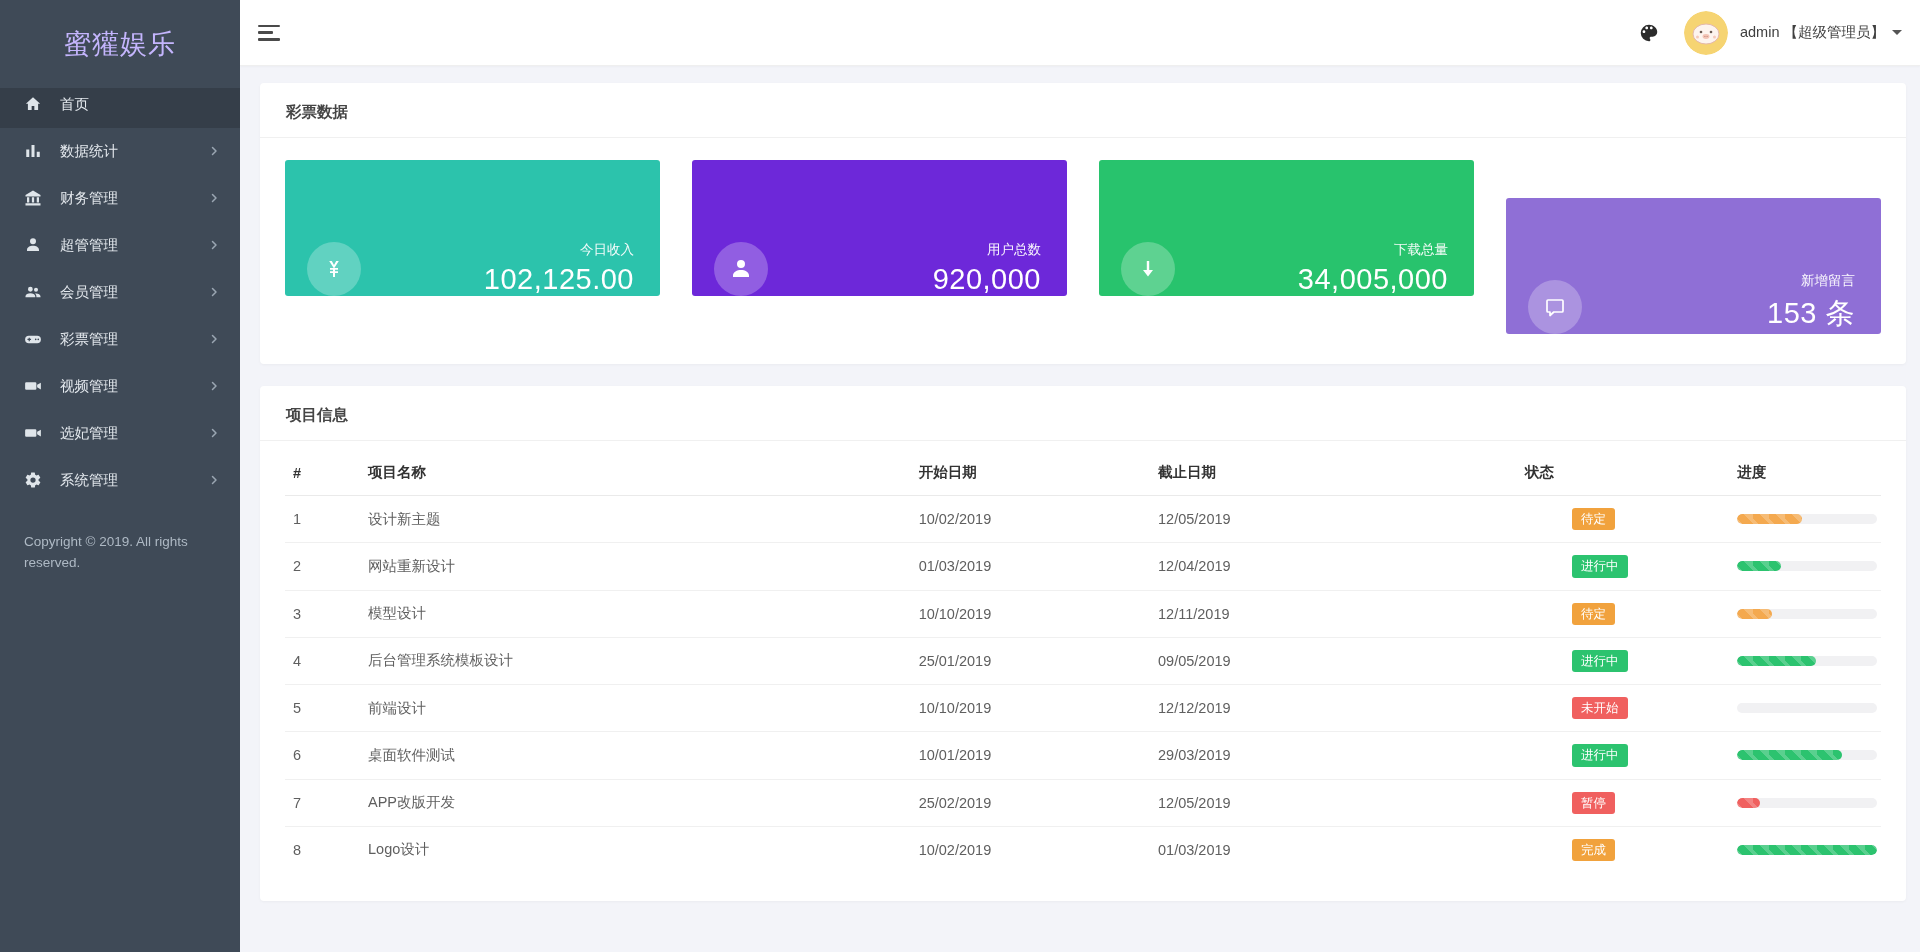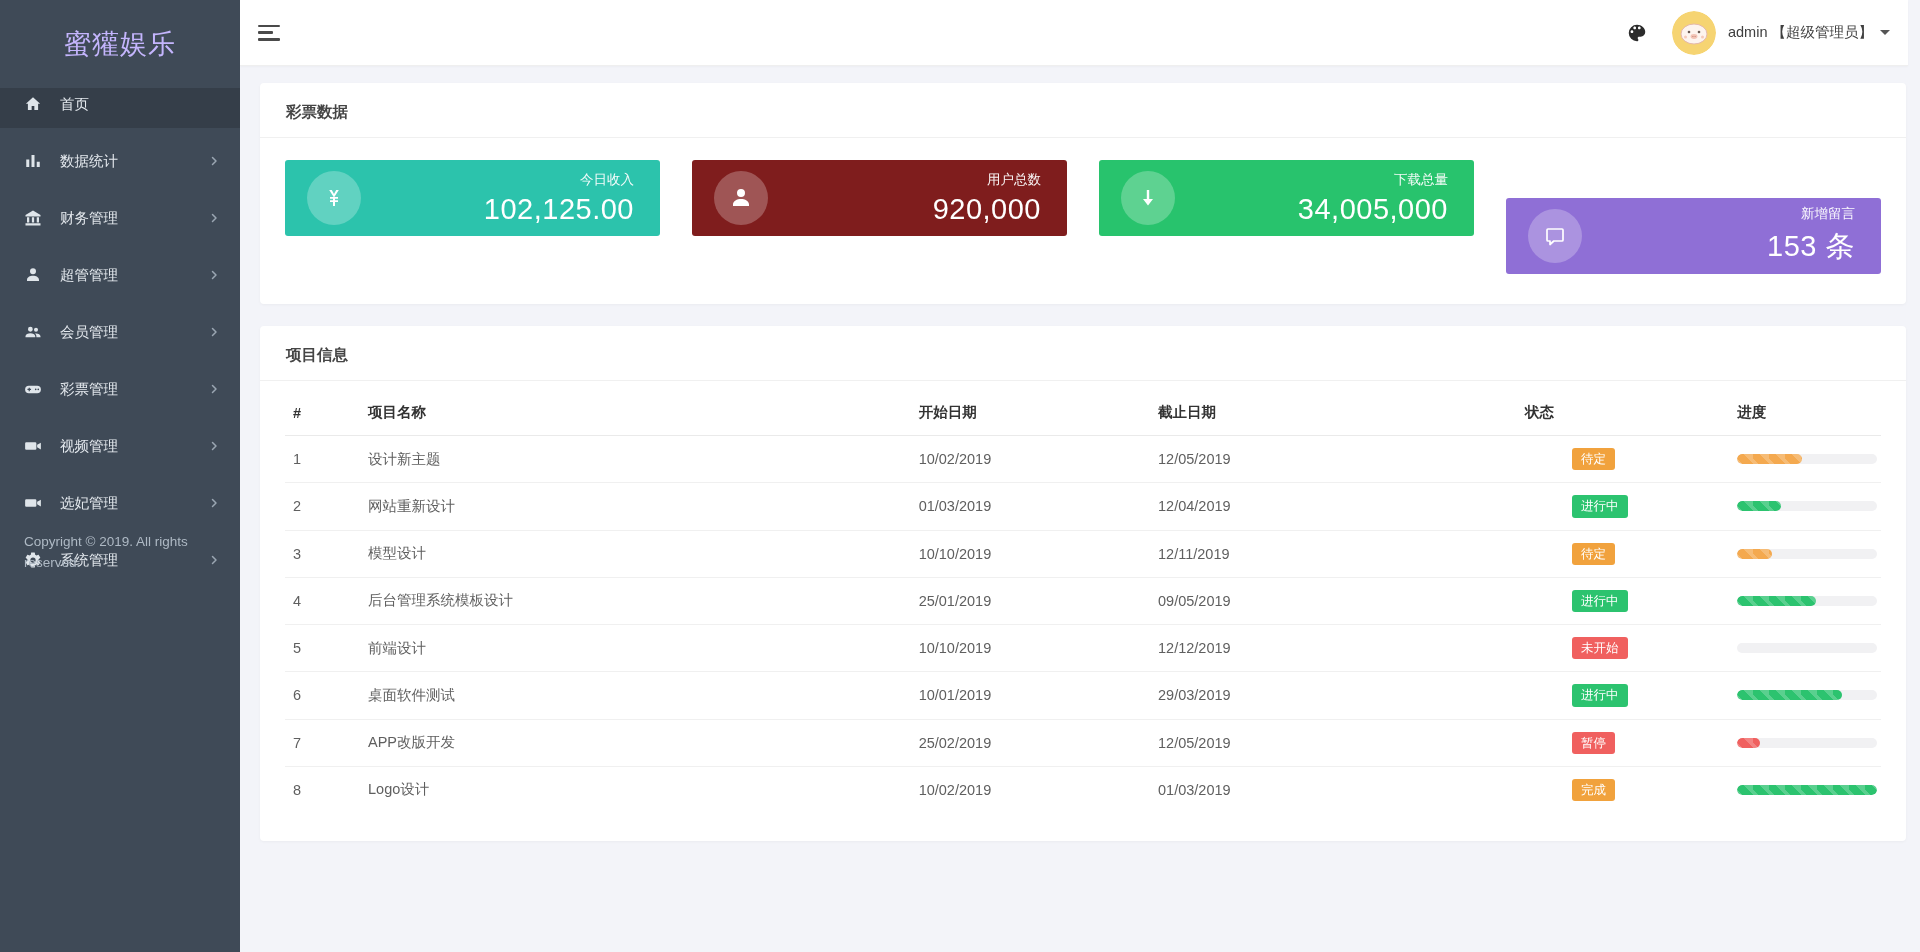--- a/index.html
+++ b/index.html
@@ -5,31 +5,31 @@
   * { margin:0; padding:0; box-sizing:border-box; }
   html,body { width:1920px; height:952px; overflow:hidden;
     font-family:"Liberation Sans","DejaVu Sans",sans-serif; background:#f3f4f9; }
 
   
   .sidebar { position:absolute; left:0; top:0; width:240px; height:952px;
     background:#3f4a57; color:#e9edf2; z-index:5; }
   .brand { height:88px; display:flex; align-items:center; justify-content:center;
     font-size:27px; letter-spacing:1px; color:#c4b5fd; }
   .menu { display:block; }
-  .menu-item { height:40px; margin-bottom:17px; display:flex; align-items:center;
+  .menu-item { height:40px; margin-bottom:7px; display:flex; align-items:center;
     padding:0 20px 8px 24px; cursor:pointer; color:#e4e9ee; font-size:14.5px; }
   .menu-item.active { background:#353e49; }
   .menu-item .mi-icon { width:18px; height:18px; color:#dfe5ea; flex:0 0 18px; }
   .menu-item .mi-label { margin-left:18px; flex:1; }
   .menu-item .mi-arrow { width:12px; height:12px; color:#9aa6b2; }
   .copyright { position:absolute; left:0; top:532px; width:200px; padding-left:24px;
     font-size:13.5px; line-height:1.55; color:#aeb9c4; }
 
   
-  .header { position:absolute; left:240px; top:0; right:12px; height:66px; background:#fff;
+  .header { position:absolute; left:240px; top:0; right:0; height:66px; background:#fff;
     border-bottom:1px solid #efefef; box-shadow:0 1px 2px rgba(0,0,0,.03);
     display:flex; align-items:center; z-index:4; }
   .hamburger { margin-left:18px; width:24px; height:18px; display:flex; flex-direction:column;
     justify-content:space-between; cursor:pointer; padding:1px 0; }
   .hamburger span { display:block; height:2.6px; background:#4a4a4a; border-radius:1px; }
   .hamburger .h1 { width:22px; } .hamburger .h2 { width:15px; } .hamburger .h3 { width:22px; }
   .header-right { margin-left:auto; display:flex; align-items:center; padding-right:18px; }
   .palette-btn { width:22px; height:22px; color:#2b2b2b; cursor:pointer; }
   .avatar { width:44px; height:44px; margin-left:24px; cursor:pointer; border-radius:50%;
     overflow:hidden; flex:0 0 44px; }
@@ -42,21 +42,21 @@
   .content { position:absolute; left:240px; top:66px; right:0; bottom:0;
     background:#f3f4f9; overflow:hidden; }
   .panel { background:#fff; border-radius:4px; box-shadow:0 1px 3px rgba(0,0,0,.04);
     margin:17px 14px 0 20px; }
   .panel + .panel { margin-top:22px; }
   .panel-title { font-size:15.5px; font-weight:bold; color:#454545;
     padding:19px 26px 14px 26px; border-bottom:1px solid #f0f0f0; }
 
   
   .cards { display:flex; gap:32px; padding:22px 25px 30px 25px; }
-  .stat-card { flex:1; height:76px; border-radius:3px; display:flex; align-items:center;
+  .stat-card { flex:1; height:136px; border-radius:3px; display:flex; align-items:flex-end;
     padding:0 26px 0 22px; color:#fff; }
   .icon-circle { width:54px; height:54px; border-radius:50%; background:rgba(255,255,255,.25);
     display:flex; align-items:center; justify-content:center; flex:0 0 54px; }
   .icon-circle svg { width:24px; height:24px; color:#fff; }
   .stat-right { margin-left:auto; text-align:right; }
   .stat-label { display:block; font-size:13.5px; opacity:.95; margin-bottom:4px; }
   .stat-value { display:block; font-size:29px; letter-spacing:.5px; }
 
   
   .table-wrap { padding:6px 25px 28px 25px; }
@@ -264,21 +264,21 @@
             <svg>
               <use href="#sym-yen-icon"></use>
             </svg>
           </span>
     <span class="stat-right">
       <span class="stat-label">今日收入</span>
       <span class="stat-value">102,125.00</span>
     </span>
   </div>
 
-  <div class="stat-card" style="background: #7f1d1d;">
+  <div class="stat-card" style="background: #6d28d9;">
     <span class="icon-circle">
             <svg>
               <use href="#sym-user-icon"></use>
             </svg>
           </span>
     <span class="stat-right">
       <span class="stat-label">用户总数</span>
       <span class="stat-value">920,000</span>
     </span>
   </div>

